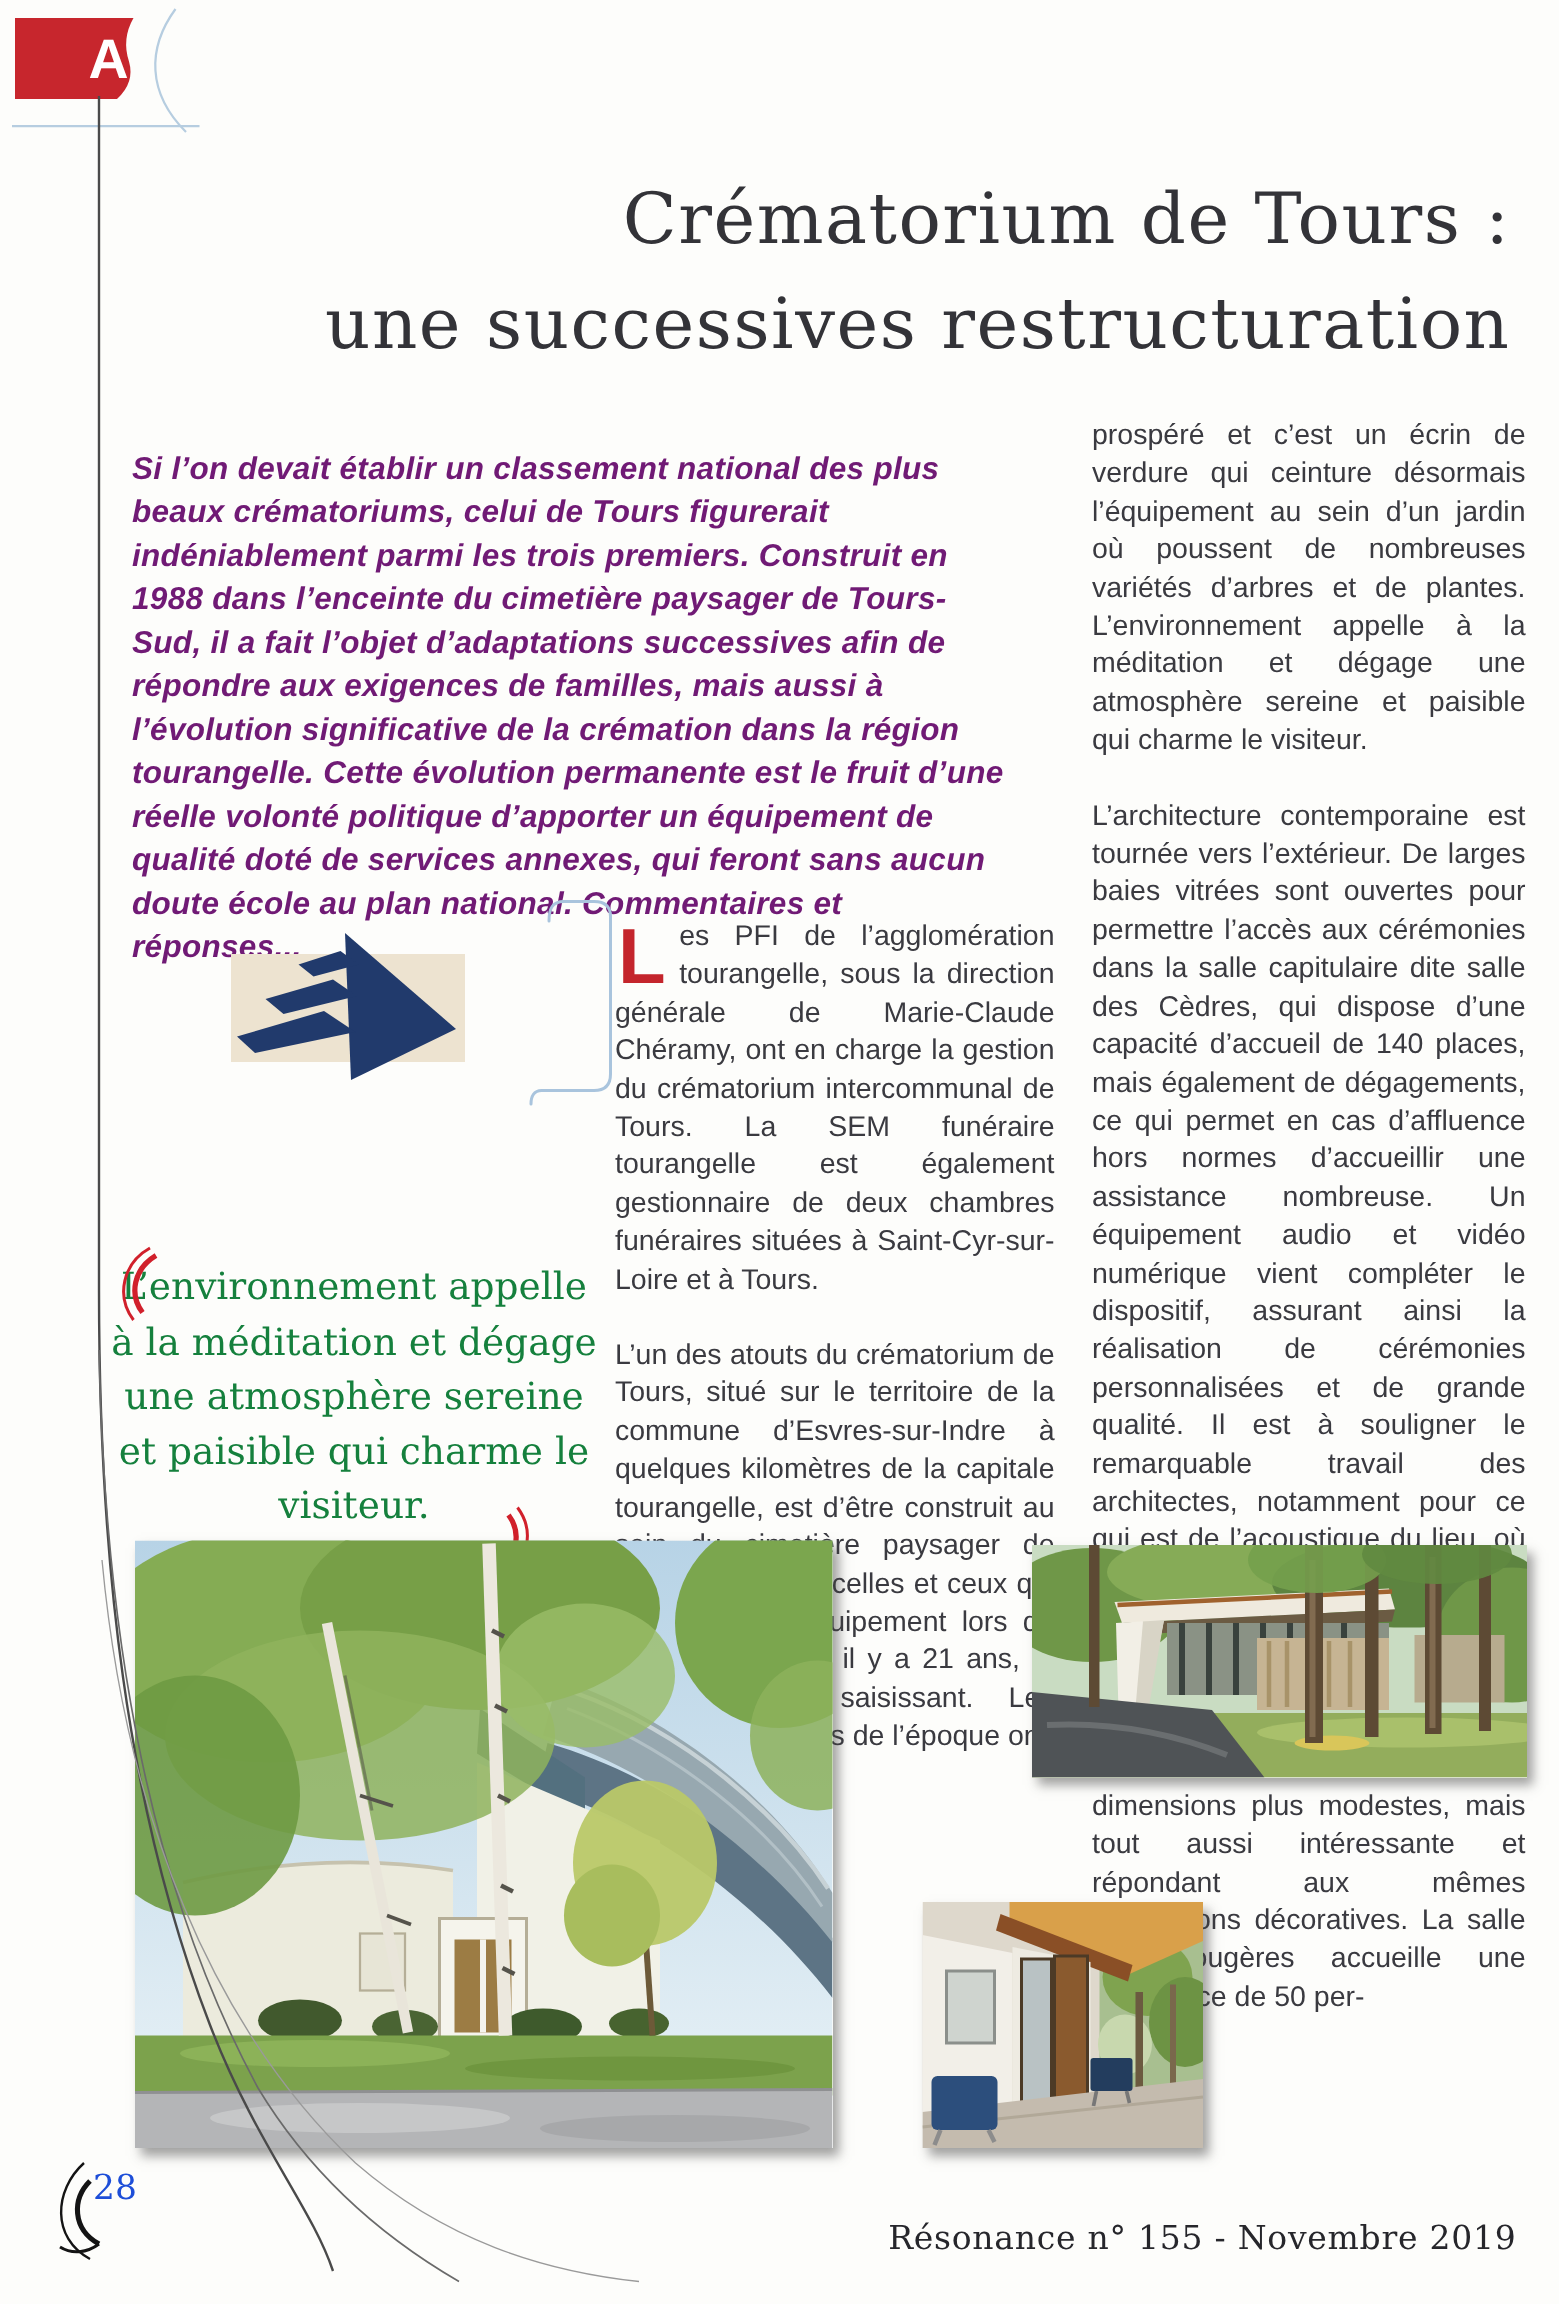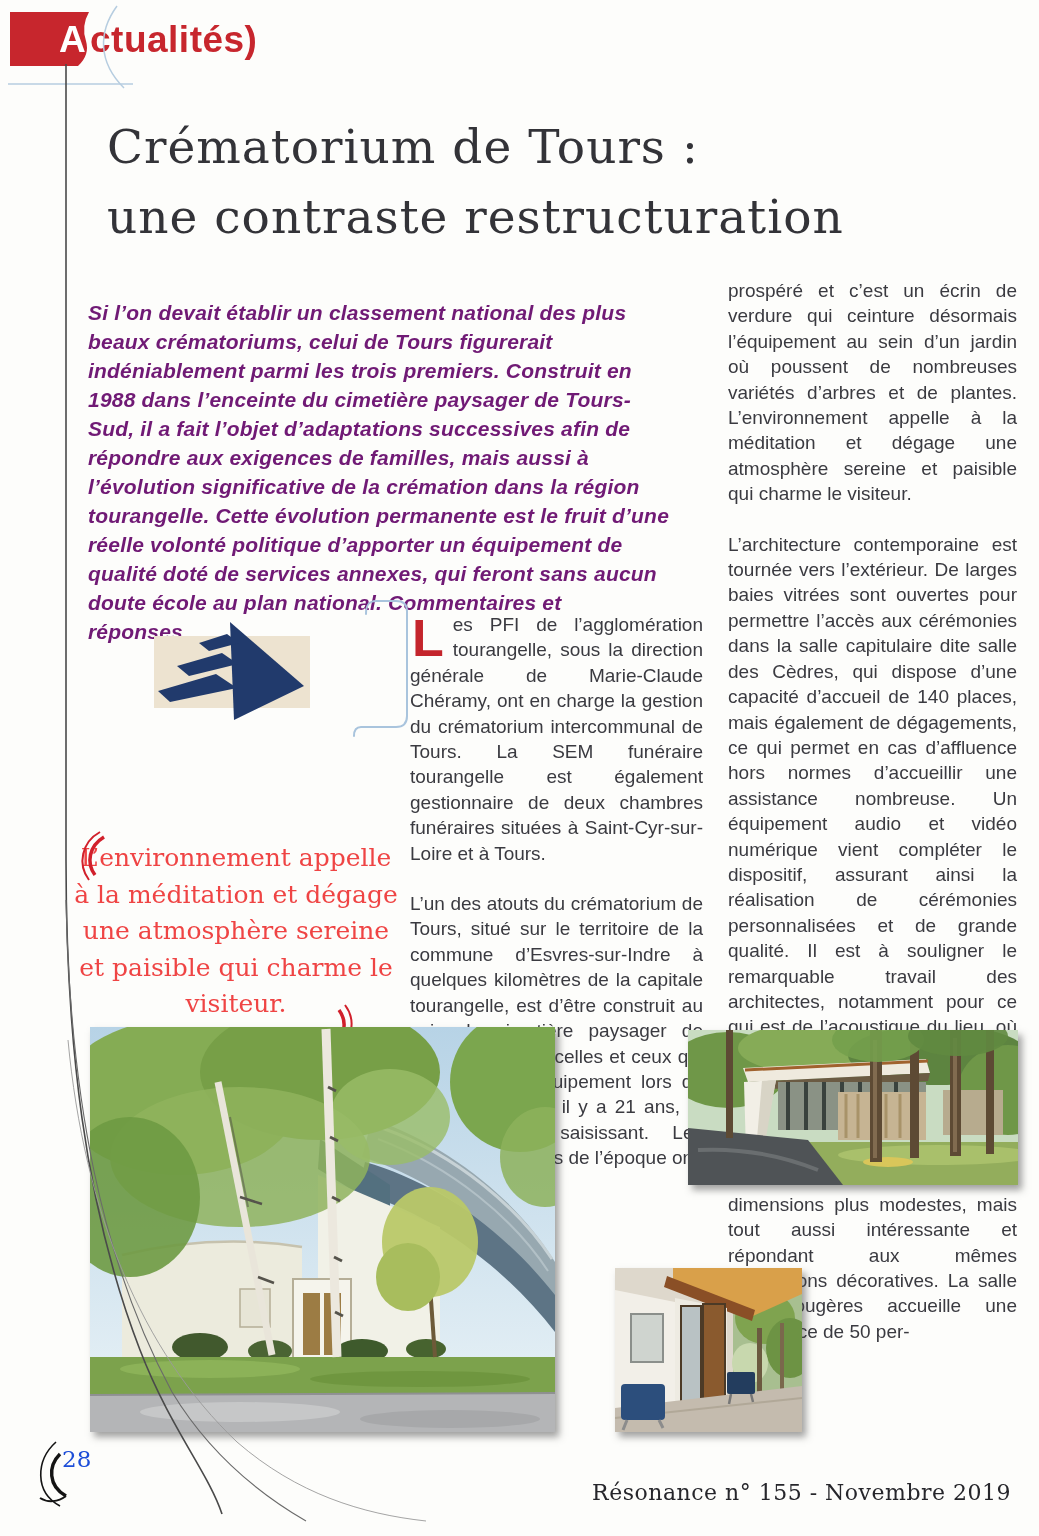--- a/index.html
+++ b/index.html
@@ -8,21 +8,21 @@
     font-family:"Liberation Sans",sans-serif;overflow:hidden;
   }
   .abs{position:absolute;}
 
   
   .badge{left:10px;top:12px;width:250px;height:62px;z-index:4;}
   .badge-letter{position:absolute;left:49px;top:6px;font:700 37px/44px "Liberation Sans",sans-serif;color:#ffffff;letter-spacing:.5px;}
   .badge-rest{position:absolute;left:80px;top:6px;font:700 37px/44px "Liberation Sans",sans-serif;color:#c7262d;letter-spacing:.5px;}
 
   
-  .title{right:32px;top:112px;width:900px;
+  .title{right:32px;top:112px;width:900px;text-align:right;
     font-family:"DejaVu Serif","Liberation Serif",serif;color:#333338;
     font-size:47px;line-height:70px;letter-spacing:1px;font-weight:400;}
 
   
   .intro{left:88px;top:298px;width:582px;
     font-size:21px;line-height:29px;font-weight:700;font-style:italic;
     color:#701a75;letter-spacing:.2px;}
 
   
   .bodycol{font-size:19px;line-height:25.4px;color:#3a3a40;text-align:justify;}
@@ -30,21 +30,21 @@
   .col-mid{left:410px;top:612px;width:293px;}
   .col-right{left:728px;top:278px;width:289px;}
   .dropcap{float:left;font:700 52px/40px "Liberation Sans",sans-serif;color:#c4252c;margin:6px 9px 0 2px;}
 
   
   .pfi{left:150px;top:620px;width:164px;text-align:center;}
   .pfi-text{font-family:"DejaVu Serif","Liberation Serif",serif;font-size:47px;color:#87878b;letter-spacing:9px;margin-top:6px;display:block;}
 
   
   .quote{left:74px;top:840px;width:324px;text-align:center;
-    font-family:"DejaVu Serif","Liberation Serif",serif;font-size:25px;line-height:36.5px;color:#ef4444;}
+    font-family:"DejaVu Serif","Liberation Serif",serif;font-size:25px;line-height:36.5px;color:#15803d;}
   .q-open{position:absolute;left:-4px;top:-12px;}
   .q-close{position:absolute;right:34px;bottom:-34px;}
 
   
   .photo{position:absolute;box-shadow:4px 5px 7px rgba(70,70,70,.5);line-height:0;}
   .photo svg{display:block;}
   .photo-main{left:90px;top:1027px;}
   .photo-pav{left:688px;top:1030px;}
   .photo-ent{left:615px;top:1268px;}
 
@@ -55,26 +55,25 @@
   .overlay{left:0;top:0;z-index:6;pointer-events:none;}
 </style>
 </head>
 <body>
 
 <div class="abs badge">
   <svg width="82" height="55" viewBox="0 0 82 55">
     <path d="M0 0 L79 0 Q71 14 76 29 Q80 43 68 54 L0 54 Z" fill="#c7262d"></path>
   </svg>
   <span class="badge-letter">A</span>
-  <span class="badge-rest">ctualités)</span>
 </div>
 
 <div class="abs title">
   <div>Crématorium de Tours :</div>
-  <div>une contraste restructuration</div>
+  <div>une successives restructuration</div>
 </div>
 
 <div class="abs intro">Si l’on devait établir un classement national des plus beaux crématoriums, celui de Tours figurerait indéniablement parmi les trois premiers. Construit en 1988 dans l’enceinte du cimetière paysager de Tours-Sud, il a fait l’objet d’adaptations successives afin de répondre aux exigences de familles, mais aussi à l’évolution significative de la crémation dans la région tourangelle. Cette évolution permanente est le fruit d’une réelle volonté politique d’apporter un équipement de qualité doté de services annexes, qui feront sans aucun doute école au plan national. Commentaires et réponses...</div>
 
 <div class="abs pfi">
   <svg width="160" height="104" viewBox="0 0 160 104">
     <rect x="2" y="16" width="156" height="72" fill="#ede3d0"></rect>
     <polygon points="78,2 152,66 82,100" fill="#213a6c"></polygon>
     <polygon points="75,14 87,23 57,31 47,23" fill="#213a6c"></polygon>
     <polygon points="70,33 86,44 37,56 25,46" fill="#213a6c"></polygon>

